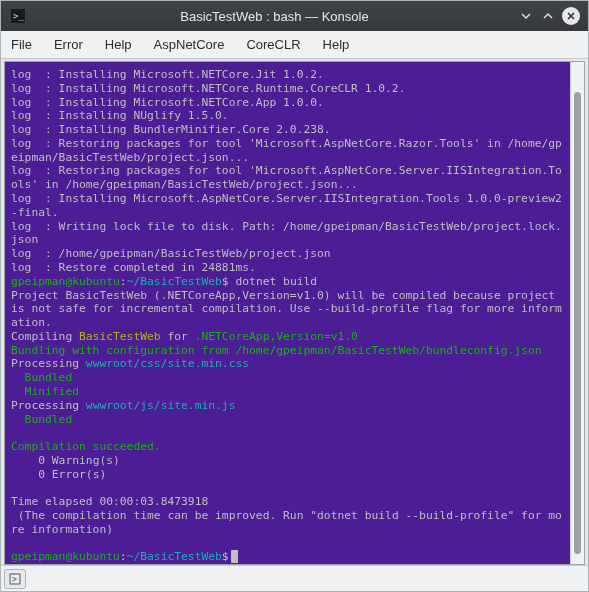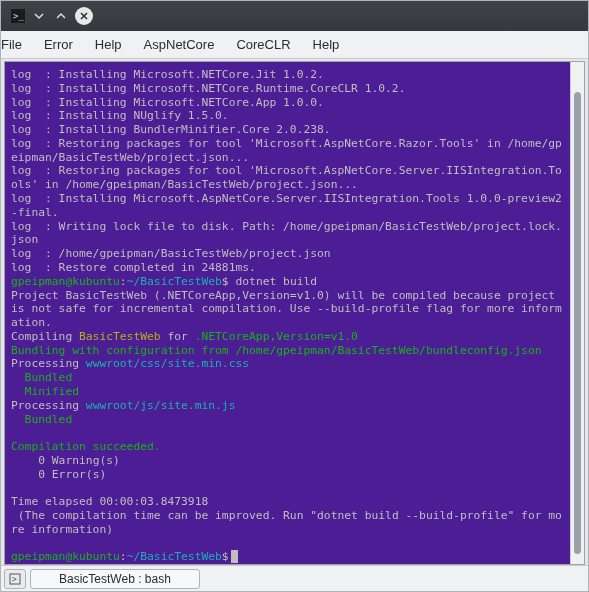--- a/index.html
+++ b/index.html
@@ -27,21 +27,21 @@
   .titlebar .wc { display:flex; gap:6px; align-items:center; }
   .wc-btn { width:16px; height:16px; display:flex; align-items:center; justify-content:center; color:#ddd; font-size:11px; line-height:1;}
   .wc-close { width:18px; height:18px; border-radius:50%; background:#e8e8e8; color:#333; font-size:12px; }
 
   .menubar {
     height: 28px;
     background: #eff1f3;
     border-bottom: 1px solid #c8ccd0;
     display: flex;
     align-items: center;
-    padding: 0 0;
+    padding: 0 10px;
     gap: 22px;
     font-size: 13px;
     color: #2a2c2e;
   }
   .menubar span { cursor: default; }
 
   .term-wrap {
     flex: 1;
     display: flex;
     background: #4c1d95;
@@ -115,20 +115,21 @@
 </head>
 <body>
 
 <div class="titlebar">
   <span class="icon">
     <svg width="14" height="14" viewBox="0 0 14 14">
         <rect width="14" height="14" fill="#1a1a1a"></rect>
         <text x="2" y="10" font-size="9" fill="#ddd" font-family="monospace">&gt;_</text>
       </svg>
   </span>
+  <span class="title">BasicTestWeb : bash — Konsole</span>
   <span class="wc">
     <span class="wc-btn">
       <svg width="12" height="12" viewBox="0 0 12 12">
           <path d="M2 4 L6 8 L10 4" stroke="#ddd" stroke-width="1.5" fill="none"></path>
         </svg>
     </span>
     <span class="wc-btn">
       <svg width="12" height="12" viewBox="0 0 12 12">
           <path d="M2 8 L6 4 L10 8" stroke="#ddd" stroke-width="1.5" fill="none"></path>
         </svg>
@@ -185,16 +186,13 @@
   </div>
 </div>
 
 <div class="tabbar">
   <div class="newtab-btn">
     <svg width="12" height="12" viewBox="0 0 12 12">
         <rect x="1" y="1" width="10" height="10" fill="none" stroke="#555" stroke-width="1"></rect>
         <text x="3" y="9" font-size="8" fill="#555" font-family="monospace">&gt;</text>
       </svg>
   </div>
-  <div class="tab">
-    <span>BasicTestWeb : bash</span>
-  </div>
 </div>
 
 </body></html>

